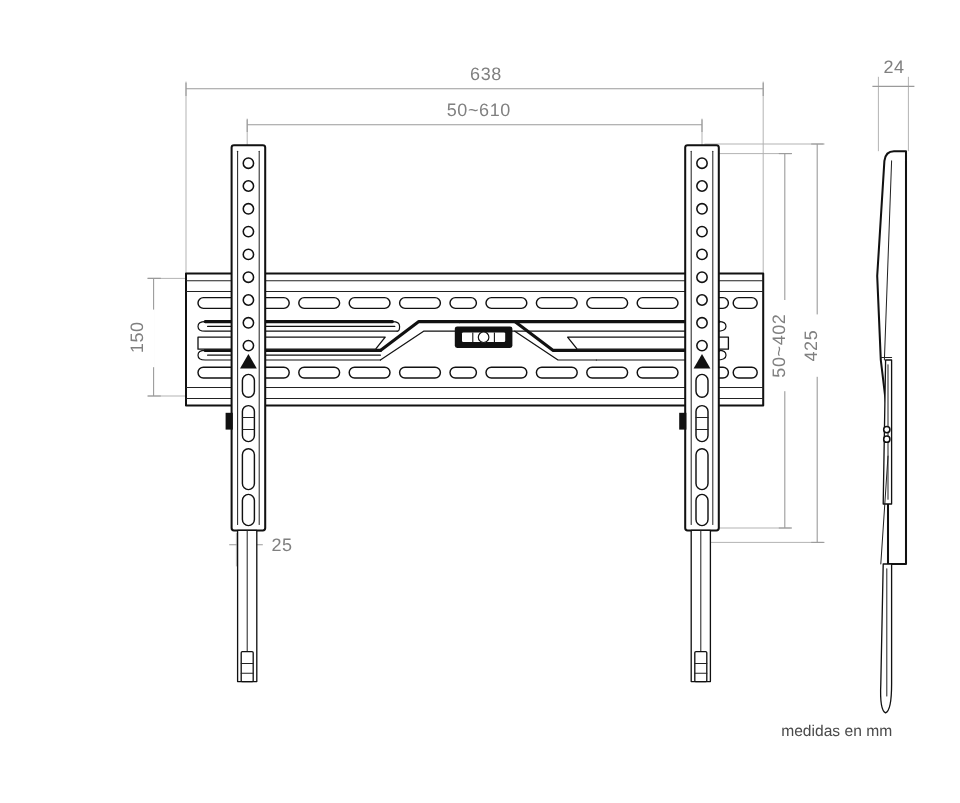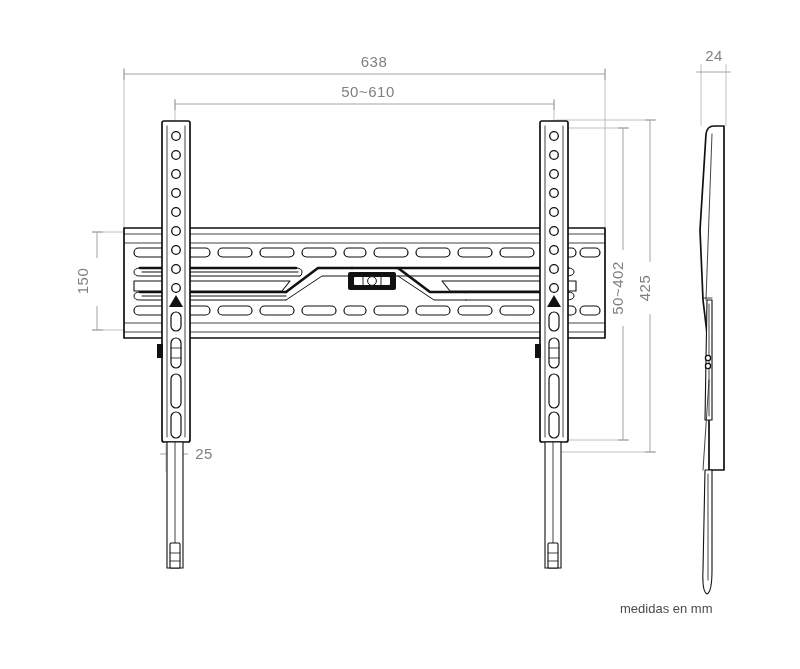--- a/index.html
+++ b/index.html
@@ -12,20 +12,21 @@
     width: 800px;
     height: 669px;
     font-family: "Liberation Sans", sans-serif;
     overflow: hidden;
     position: relative;
   }
   #drawing-root {
     position: relative;
     width: 648px;
     height: 669px;
+    padding-left: 31px;
   }
   svg#tech-drawing {
     display: block;
     width: 800px;
     height: 669px;
   }
   .dim-text {
     font-family: "Liberation Sans", sans-serif;
     font-size: 15px;
     fill: #808080;

